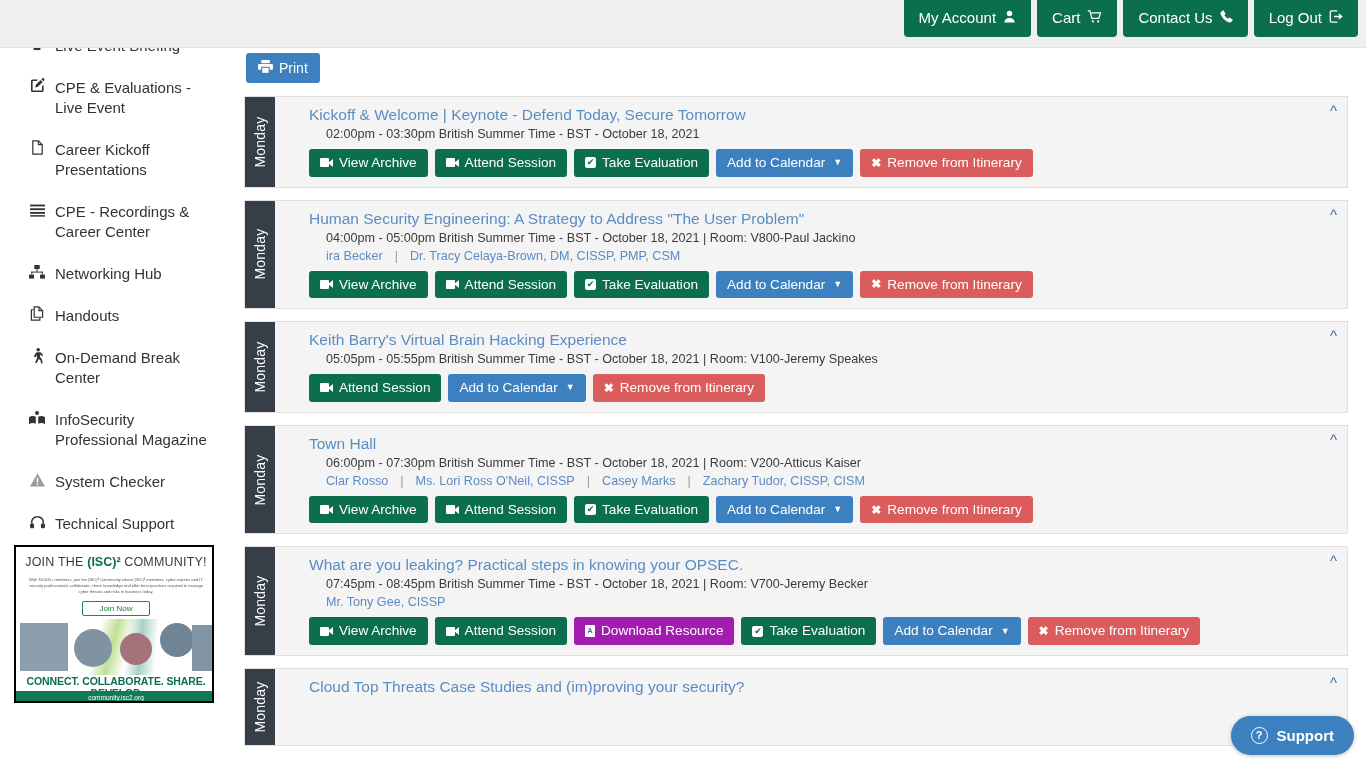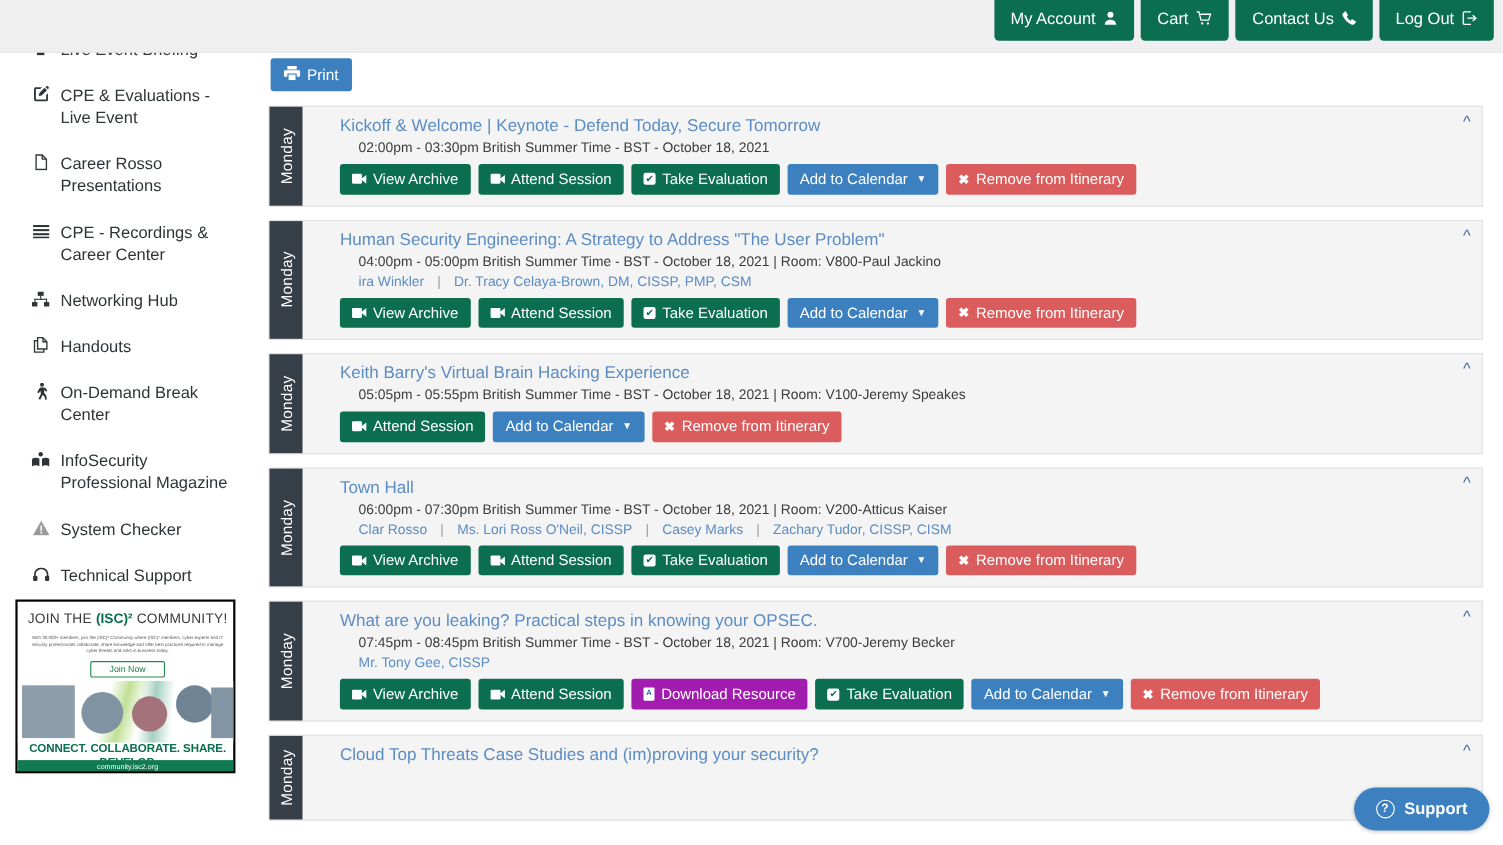--- a/index.html
+++ b/index.html
@@ -335,21 +335,21 @@
     <span class="slabel">CPE &amp; Evaluations - Live Event</span>
   </div>
 
   <div class="side-item" style="top:92px;">
     <span class="sico">
       <svg width="13" height="15" viewBox="0 0 12 16" fill="none" stroke="#2f3437" stroke-width="1.3">
           <path d="M1 1h6l4 4v10H1z"></path>
           <path d="M7 1v4h4"></path>
         </svg>
     </span>
-    <span class="slabel">Career Rosso Presentations</span>
+    <span class="slabel">Career Kickoff Presentations</span>
   </div>
 
   <div class="side-item" style="top:154px;">
     <span class="sico">
       <svg width="15" height="13" viewBox="0 0 16 14" fill="#2f3437">
           <rect x="0" y="0.6" width="16" height="2"></rect>
           <rect x="0" y="4.6" width="16" height="2"></rect>
           <rect x="0" y="8.6" width="16" height="2"></rect>
           <rect x="0" y="12" width="16" height="1.6"></rect>
         </svg>
@@ -498,21 +498,21 @@
         </div>
       </div>
       <div class="card">
         <div class="daytab">
           <span>Monday</span>
         </div>
         <div class="cbody">
           <div class="ctitle">Human Security Engineering: A Strategy to Address "The User Problem"</div>
           <div class="cmeta">04:00pm - 05:00pm British Summer Time - BST - October 18, 2021 | Room: V800-Paul Jackino</div>
           <div class="cspeakers">
-            <span class="spk">ira Winkler</span>
+            <span class="spk">ira Becker</span>
             <span class="sep">|</span>
             <span class="spk">Dr. Tracy Celaya-Brown, DM, CISSP, PMP, CSM</span>
           </div>
           <div class="cbtns">
             <div class="btn btn-green">
               <span class="vid">
                 <i></i>
                 <b></b>
               </span>
               <span>View Archive</span>

